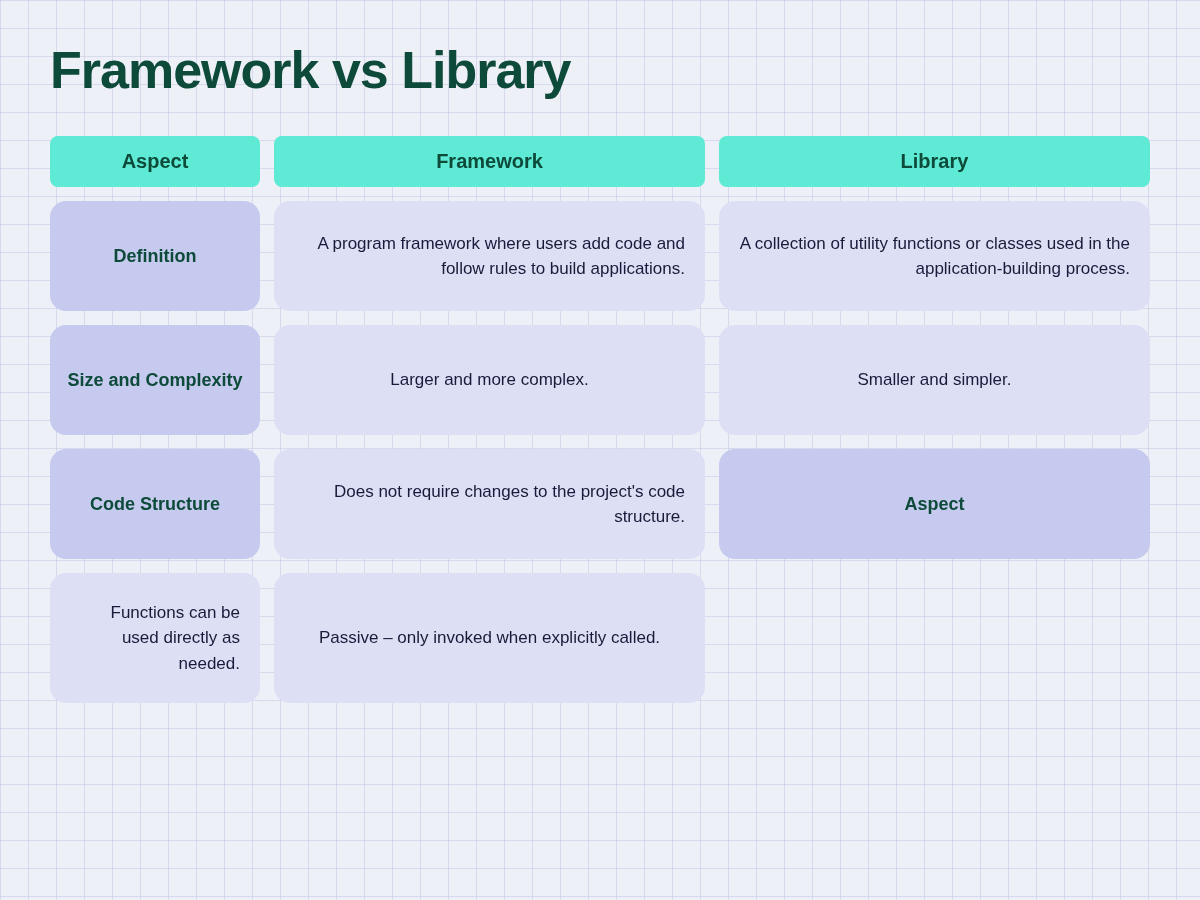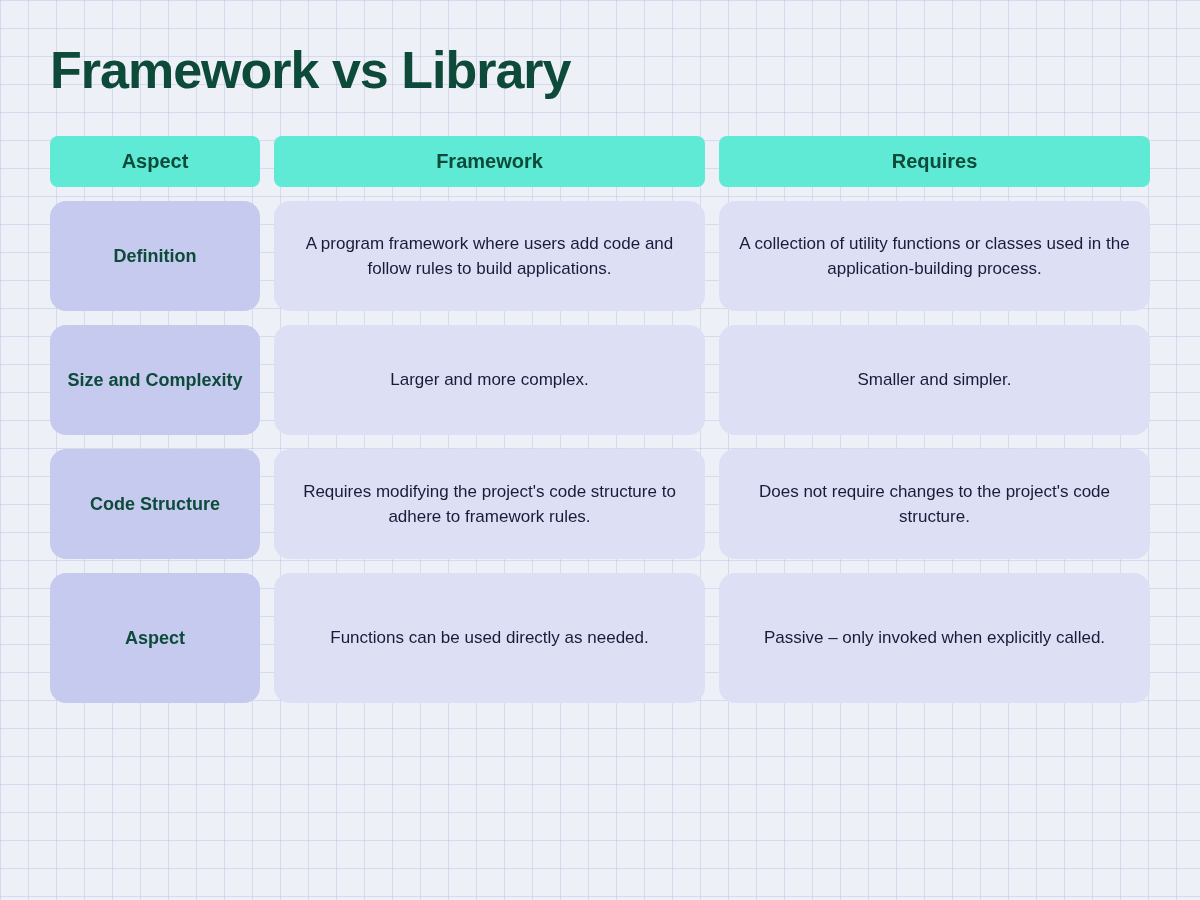--- a/index.html
+++ b/index.html
@@ -60,21 +60,21 @@
       min-height: 110px;
     }
 
     
     .content-cell {
       background-color: #dde0f5;
       border-radius: 16px;
       display: flex;
       align-items: center;
       justify-content: center;
-      text-align: center;
+      text-align: right;
       padding: 18px 20px;
       color: #1a1a3a;
       font-size: 17px;
       line-height: 1.5;
       min-height: 110px;
     }
 
     
     .control-flow-row {
       min-height: 130px;
@@ -82,32 +82,31 @@
   </style>
 </head>
 <body>
 
 <h1 class="page-title">Framework vs Library</h1>
 
 <div class="table-wrapper">
 
   <div class="col-header">Aspect</div>
   <div class="col-header">Framework</div>
-  <div class="col-header">Requires</div>
+  <div class="col-header">Library</div>
 
   <div class="aspect-cell">Definition</div>
   <div class="content-cell">A program framework where users add code and follow rules to build applications.</div>
   <div class="content-cell">A collection of utility functions or classes used in the application-building process.</div>
 
   <div class="aspect-cell">Size and Complexity</div>
   <div class="content-cell">Larger and more complex.</div>
   <div class="content-cell">Smaller and simpler.</div>
 
   <div class="aspect-cell">Code Structure</div>
-  <div class="content-cell">Requires modifying the project's code structure to adhere to framework rules.</div>
   <div class="content-cell">Does not require changes to the project's code structure.</div>
 
   <div class="aspect-cell">Aspect</div>
   <div class="content-cell">Functions can be used directly as needed.</div>
 
   <div class="content-cell control-flow-row">Passive – only invoked when explicitly called.</div>
 
 </div>
 
 </body></html>

